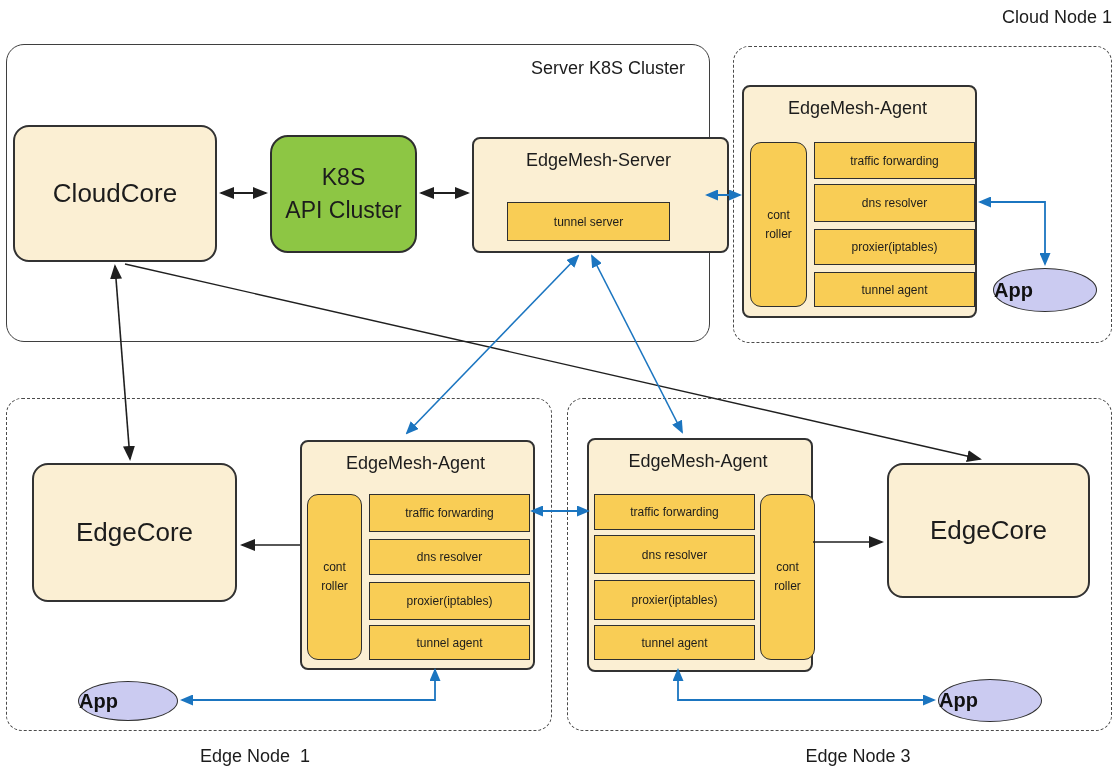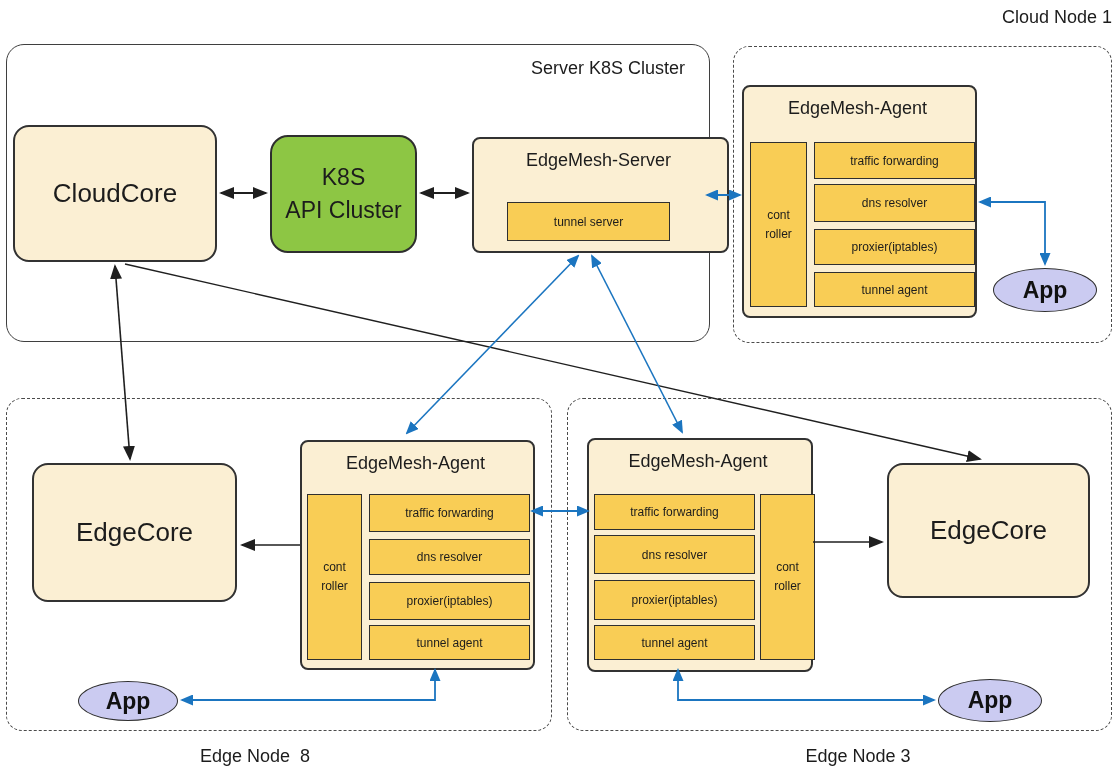--- a/index.html
+++ b/index.html
@@ -18,25 +18,25 @@
   .green-box{background:#8DC644;border:2.6px solid #2e2e2e;border-radius:18px;
             display:flex;flex-direction:column;align-items:center;justify-content:center;
             font-size:23px;line-height:1.45;}
 
   
   .panel-box{background:#FBEFD3;border:2.6px solid #323232;border-radius:8px;}
   .panel-title{position:absolute;left:0;right:4px;top:11px;text-align:center;font-size:18px;}
 
   .sub-box{background:#F9CD55;border:1.4px solid #2f2f2f;
            display:flex;align-items:center;justify-content:center;font-size:12px;}
-  .controller{flex-direction:column;line-height:1.55;}
+  .controller{flex-direction:column;line-height:1.55;border-radius:11px;}
 
   .app-ellipse{background:#CBCBF1;border:1.7px solid #2f2f2f;border-radius:50%;
-               display:flex;align-items:center;justify-content:center;
-               font-size:23px;font-weight:700;color:#111;}
+               display:flex;align-items:center;justify-content:flex-start;
+               font-size:20px;font-weight:700;color:#111;}
 
   .node-title{font-size:18px;text-align:right;white-space:pre;}
   .cluster-title{font-size:18px;}
 
   svg.overlay{position:absolute;left:0;top:0;pointer-events:none;}
   .ln-k{stroke:#1f1f1f;fill:none;}
   .ln-b{stroke:#1B75C0;fill:none;}
 </style>
 </head>
 <body>
@@ -85,21 +85,21 @@
     <div class="abs sub-box" style="left:70px;top:185px;width:161px;height:35px;">
       <span>tunnel agent</span>
     </div>
   </div>
 
   <div class="abs app-ellipse" style="left:993px;top:268px;width:104px;height:44px;">
     <span>App</span>
   </div>
 
   <div class="abs dashed-box" style="left:6px;top:398px;width:546px;height:333px;"></div>
-  <div class="abs node-title" style="left:255px;top:746px;transform:translateX(-50%);">Edge Node  8</div>
+  <div class="abs node-title" style="left:255px;top:746px;transform:translateX(-50%);">Edge Node  1</div>
 
   <div class="abs core-box" style="left:32px;top:463px;width:205px;height:139px;">
     <span>EdgeCore</span>
   </div>
 
   <div class="abs panel-box" style="left:300px;top:440px;width:235px;height:230px;">
     <div class="panel-title">EdgeMesh-Agent</div>
     <div class="abs sub-box controller" style="left:5px;top:52px;width:55px;height:166px;">
       <span>cont</span>
       <span>roller</span>

